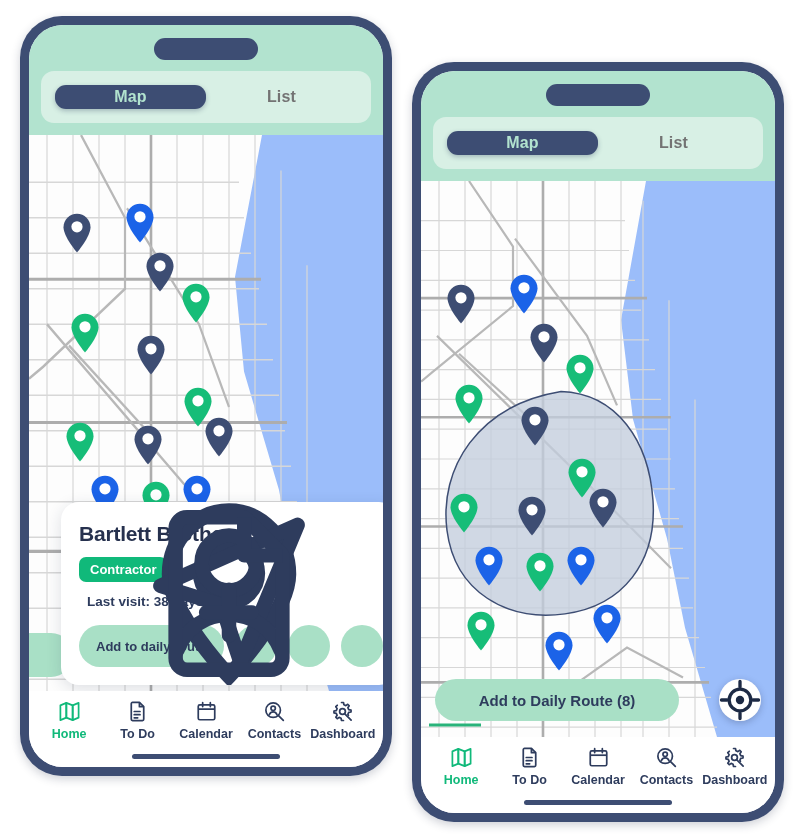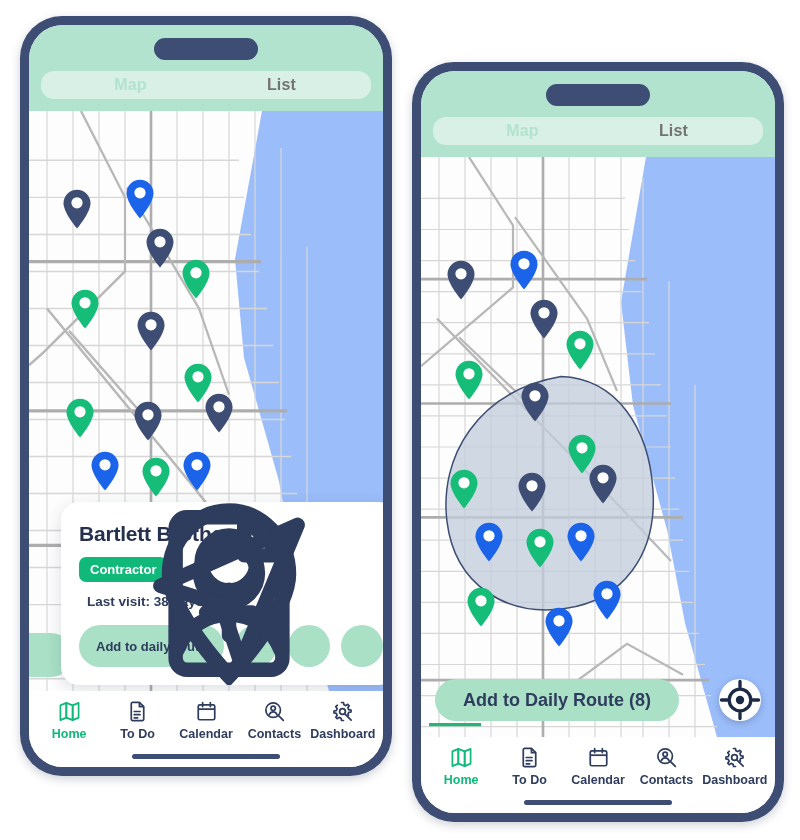--- a/index.html
+++ b/index.html
@@ -41,21 +41,21 @@
     width: 104px; height: 22px;
     background: #3d4d73;
     border-radius: 11px;
     margin: 3px auto 11px auto;
   }
   .segmented {
     display: flex;
     background: #d8f0e5;
     border-radius: 13px;
     padding: 14px;
-    height: 28px;
+    height: 52px;
   }
   .seg {
     flex: 1;
     display: flex; align-items: center; justify-content: center;
     font-size: 16px;
     font-weight: bold;
     color: #737373;
     border-radius: 11px;
     letter-spacing: .2px;
   }
@@ -165,21 +165,21 @@
   }
 
   
   .route-btn {
     position: absolute;
     left: 14px; bottom: 16px;
     width: 244px; height: 42px;
     background: #a9e0c6;
     border-radius: 21px;
     display: flex; align-items: center; justify-content: center;
-    font-size: 18px; font-weight: bold; color: #2e3c5d;
+    font-size: 15px; font-weight: bold; color: #2e3c5d;
     z-index: 8;
   }
   .locate-btn {
     position: absolute;
     right: 14px; bottom: 16px;
     width: 42px; height: 42px;
     background: #ffffff;
     border-radius: 50%;
     display: flex; align-items: center; justify-content: center;
     box-shadow: 0 2px 7px rgba(30,40,70,.26);

